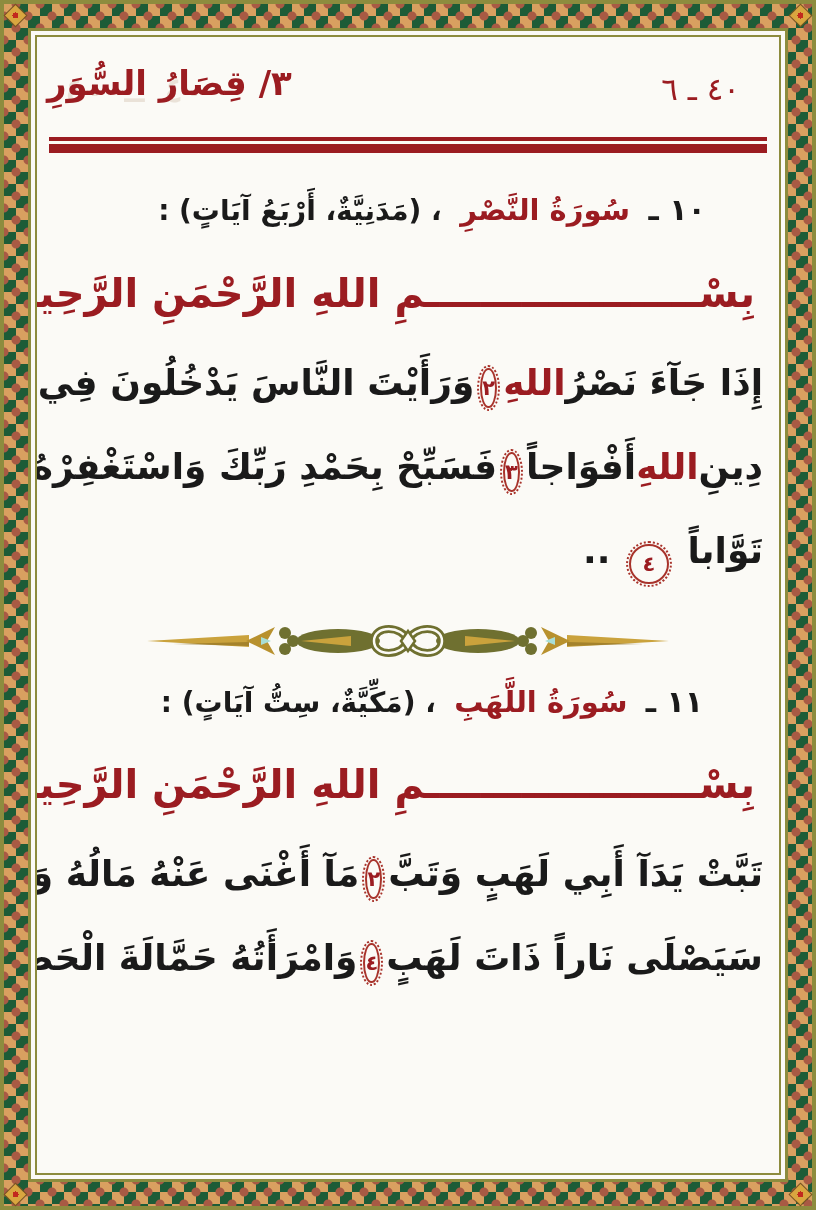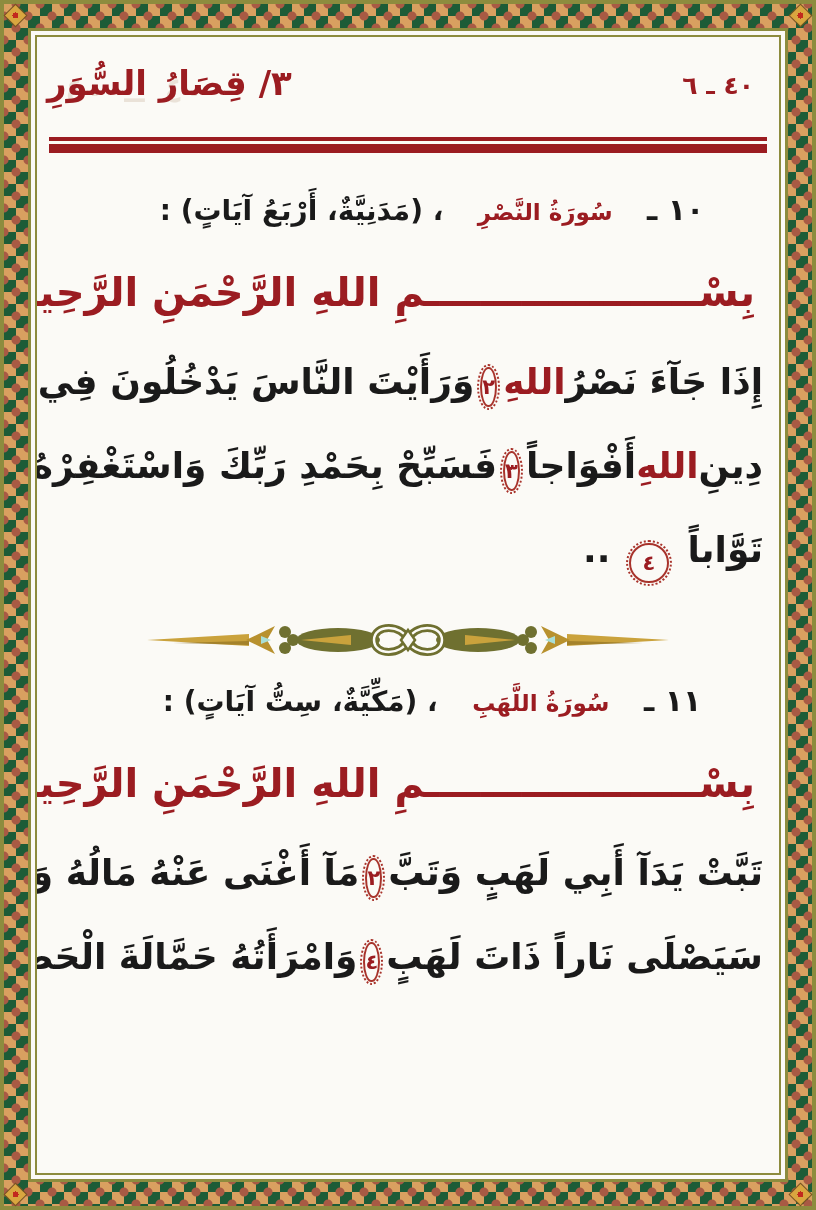--- a/index.html
+++ b/index.html
@@ -71,37 +71,37 @@
     font-family:Liberation Mono, monospace;
   }
   .page-title{
     position:absolute;left:0;right:0;top:0;
     text-align:left;
     color:var(--maroon);
     font-size:34px;font-weight:bold;
     direction:rtl;
   }
   .page-num{
-    position:absolute;right:15px;top:8px;
+    position:absolute;right:29px;top:8px;
     color:var(--maroon);
-    font-size:25px;font-weight:bold;
+    font-size:31px;font-weight:normal;
     direction:rtl;
   }
   .rule{margin:10px 2px 0 2px;}
   .rule-a{height:4px;background:var(--maroon);margin-bottom:3px;}
   .rule-b{height:9px;background:var(--maroon);}
   
   .surah-head{
     direction:rtl;text-align:center;
     margin-top:34px;
     font-size:30px;color:var(--ink);font-weight:bold;
     line-height:1.5;
   }
   .surah-head .num{color:var(--ink);letter-spacing:2px;}
-  .surah-head .name{color:var(--maroon);font-size:23px;margin:0 24px;}
+  .surah-head .name{color:var(--maroon);font-size:29px;margin:0 8px;}
   .surah-head .details{color:var(--ink);font-size:28px;margin-left:48px;}
   
   .basmala{
     direction:rtl;text-align:right;
     padding:0 14px 0 0;
     margin-top:16px;
     color:var(--maroon);
     font-size:40px;font-weight:bold;
     height:88px;line-height:88px;
     white-space:nowrap;

